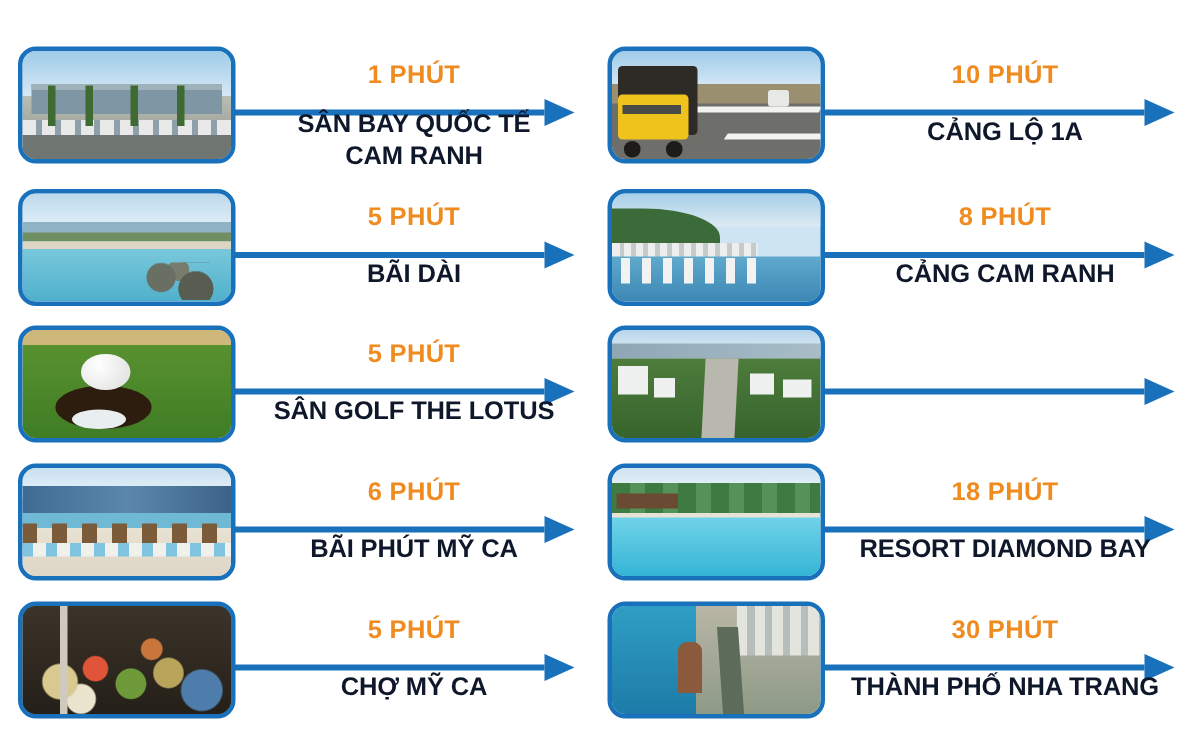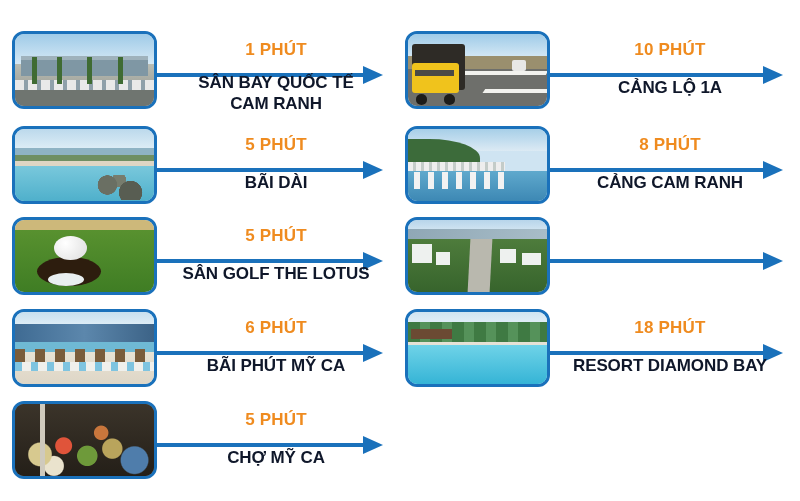--- a/index.html
+++ b/index.html
@@ -378,14 +378,33 @@
       <div class="arrow">
         <div class="shaft"></div>
           <div class="head"></div>
       </div>
       <div class="labels">
         <div class="time">18 PHÚT</div>
         <div class="place">RESORT DIAMOND BAY</div>
       </div>
     </div>
 
+    <div class="row" style="top:398px">
+      <div class="thumb">
+        <div class="art art-nhatrang">
+          <div class="sea"></div>
+            <div class="shore"></div>
+            <div class="city"></div>
+          <div class="blvd"></div>
+            <div class="tower"></div>
+        </div>
+      </div>
+      <div class="arrow">
+        <div class="shaft"></div>
+          <div class="head"></div>
+      </div>
+      <div class="labels">
+        <div class="time">30 PHÚT</div>
+        <div class="place">THÀNH PHỐ NHA TRANG</div>
+      </div>
+    </div>
   </div>
 </div>
 
 </body></html>

